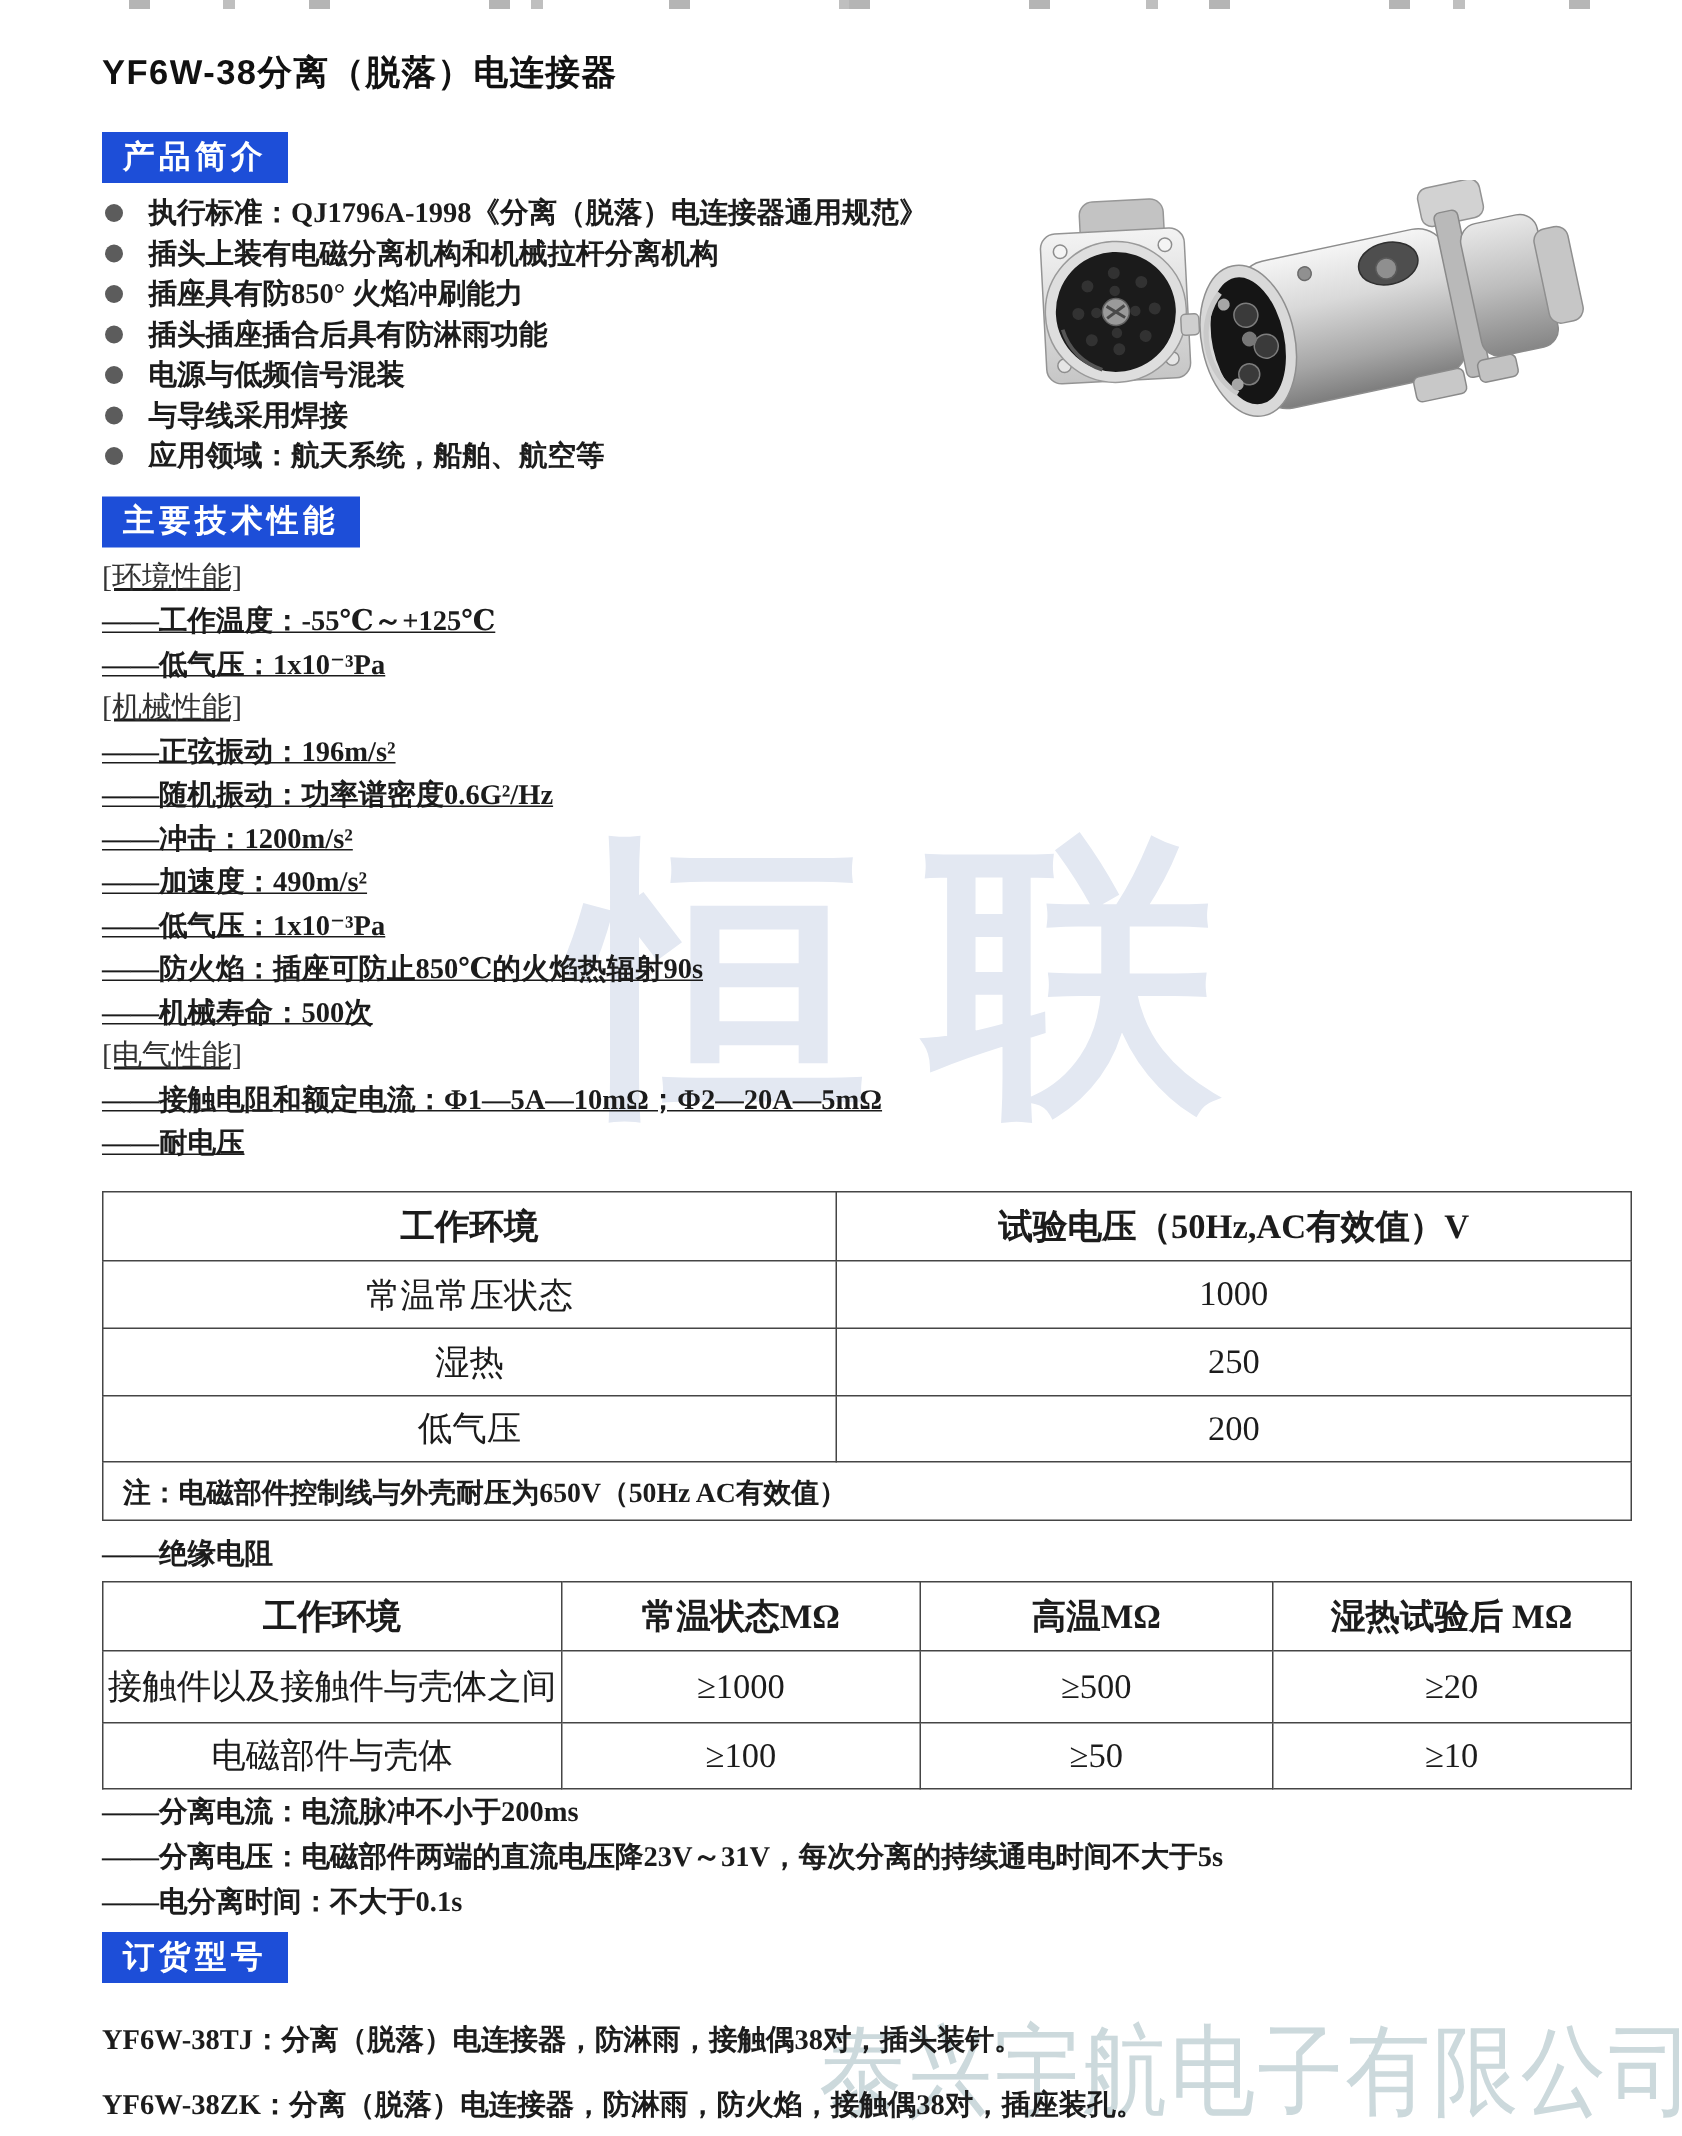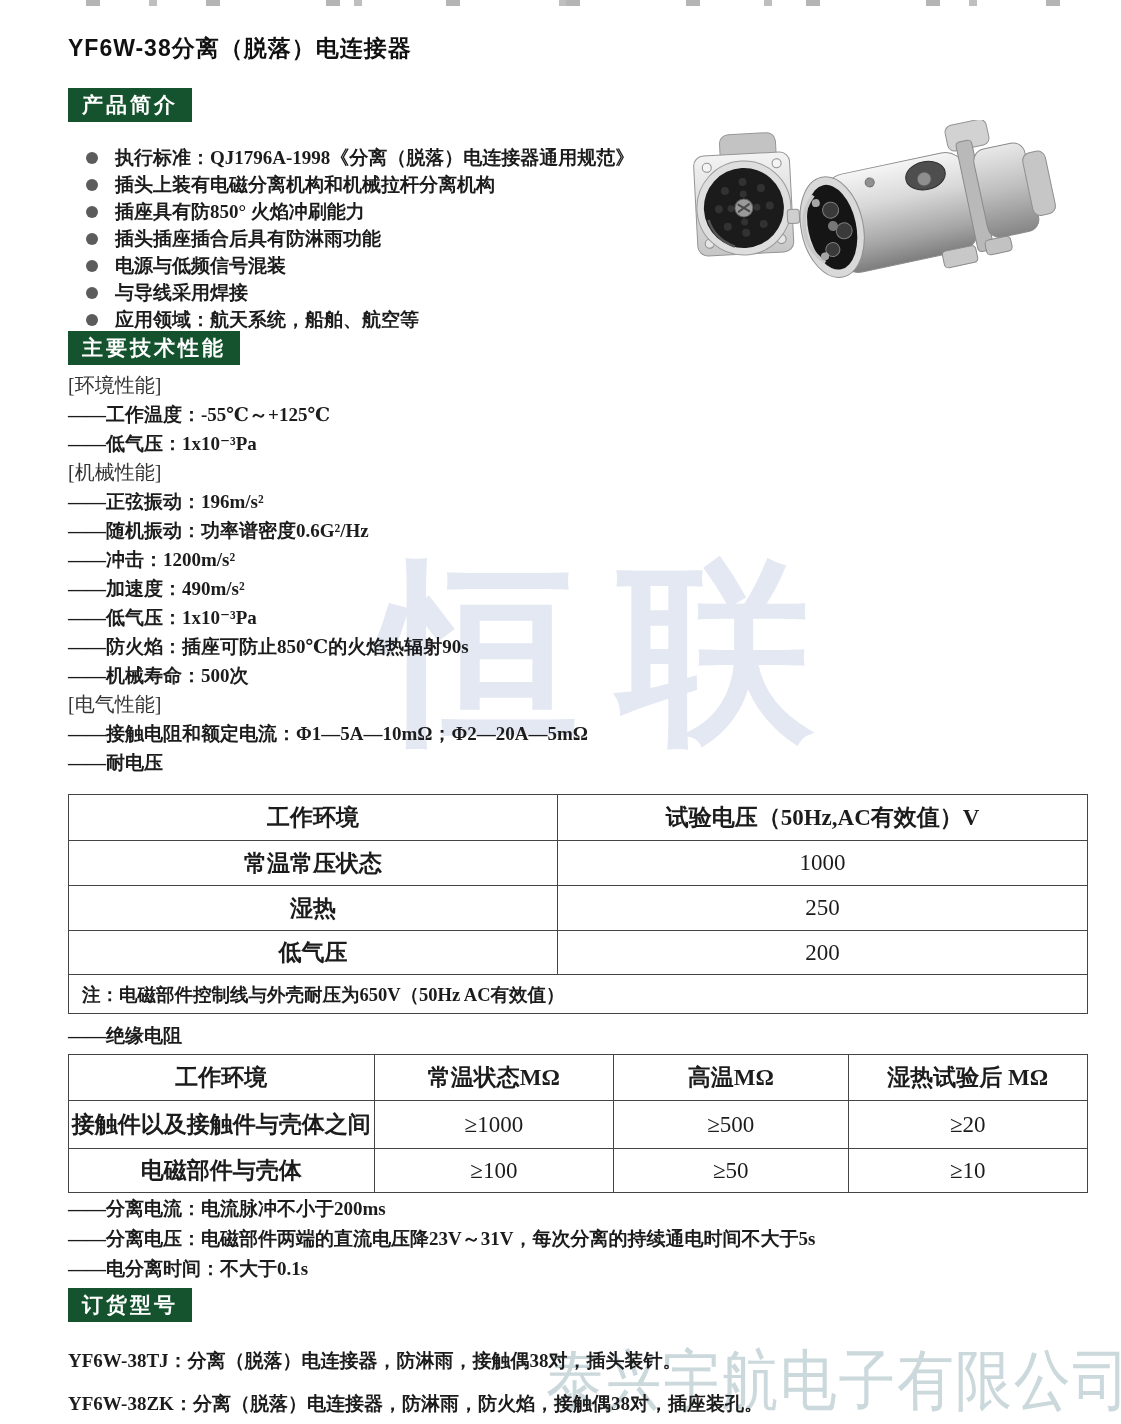--- a/index.html
+++ b/index.html
@@ -26,37 +26,37 @@
     font-size:66px;color:#ccd9dc;line-height:1;
     transform:scaleX(.86);transform-origin:left top;letter-spacing:2px;
   }
   .layer{position:absolute;z-index:2;}
   .page-title{
     left:68px;top:33px;
     font-family:"Liberation Sans","DejaVu Sans",sans-serif;font-weight:bold;
     font-size:23px;letter-spacing:1px;color:#111;
   }
   .sec-hdr{
-    position:absolute;left:68px;z-index:2;background:#14532d;color:#fff;
+    position:absolute;left:68px;z-index:2;background:#1d4ed8;color:#fff;
     font-family:"Liberation Sans","DejaVu Sans",sans-serif;font-weight:bold;
     font-size:21px;line-height:34px;padding:0 14px;letter-spacing:3px;white-space:nowrap;
   }
   .hdr-intro{top:88px}.hdr-perf{top:331px}.hdr-order{top:1288px}
-  .bullets{left:70px;top:128px;list-style:none;margin:16px;padding:0;}
+  .bullets{left:70px;top:128px;list-style:none;margin:0;padding:0;}
   .bullets li{display:flex;align-items:center;height:27px;font-size:19px;font-weight:bold;white-space:nowrap;}
   .bullets .dot{width:12px;height:12px;border-radius:50%;background:#5c5c5c;margin-right:17px;flex:none;}
-  .perf{left:68px;top:371px;}
+  .perf{left:68px;top:371px;text-decoration:underline;}
   .perf-group{height:29px;line-height:29px;font-size:20px;font-weight:normal;color:#333;white-space:nowrap;}
   .perf-item{height:29px;line-height:29px;font-size:19px;font-weight:bold;white-space:nowrap;}
   table{position:absolute;left:68px;z-index:2;width:1020px;border-collapse:collapse;table-layout:fixed;}
   .tbl-withstand{top:794px}
   .tbl-insulation{top:1054px}
   td,th{border:1.5px solid #454545;text-align:center;font-size:23px;padding:0;overflow:hidden;}
   th{font-weight:bold;}
-  td.lbl{font-weight:bold;}
+  td.lbl{font-weight:normal;}
   td.val{font-weight:normal;}
   .tbl-withstand tr:nth-child(1) th{height:45px}
   .tbl-withstand tr:nth-child(2) td{height:44px}
   .tbl-withstand tr:nth-child(3) td{height:44px}
   .tbl-withstand tr:nth-child(4) td{height:43px}
   .tbl-withstand tr.note-row td{height:38px;text-align:left;padding:0 0 0 13px;font-size:18.5px;font-weight:bold;margin-top:28px;}
   .tbl-insulation tr:nth-child(1) th{height:45px}
   .tbl-insulation tr:nth-child(2) td{height:47px}
   .tbl-insulation tr:nth-child(3) td{height:43px}
   .ins-label{left:68px;top:1023px;font-size:19px;font-weight:bold;white-space:nowrap;}

